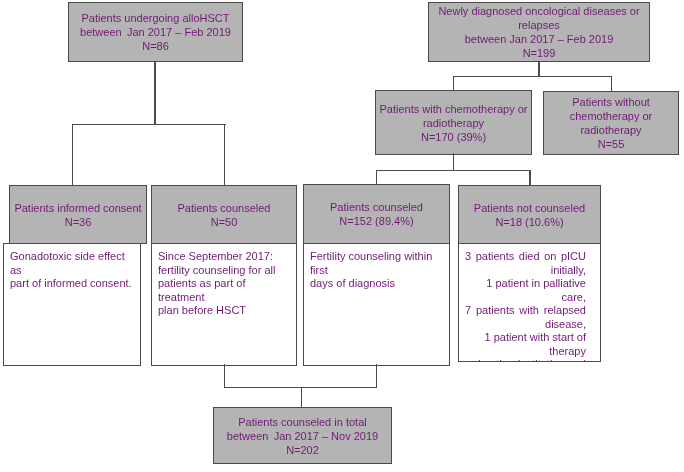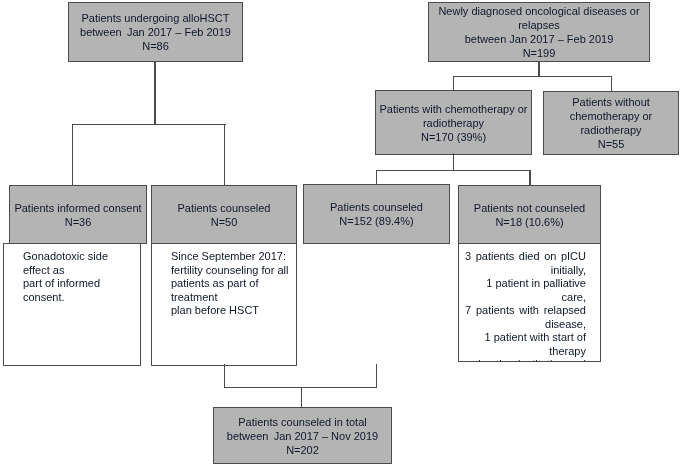--- a/index.html
+++ b/index.html
@@ -1,34 +1,34 @@
 <!DOCTYPE html>
 <html><head>
 <meta charset="utf-8">
 <style>
   html,body{margin:0;padding:0;background:#ffffff;}
   .canvas{
     position:relative;width:684px;height:472px;background:#ffffff;
-    font-family:"Liberation Sans","DejaVu Sans",sans-serif;color:#0f172a;
+    font-family:"Liberation Sans","DejaVu Sans",sans-serif;color:#701a75;
     overflow:hidden;
   }
   .node{
     position:absolute;box-sizing:border-box;
     background:#b4b4b4;border:1.5px solid #4b4b4b;
     display:flex;align-items:center;justify-content:center;
     font-size:11px;line-height:14px;text-align:center;
   }
   .node .ntext{white-space:pre-line;width:100%;padding:0 2px;}
   .note{
     position:absolute;box-sizing:border-box;
     background:#ffffff;border:1.5px solid #4b4b4b;
     font-size:11px;line-height:13.5px;text-align:left;
     padding:6px 3px 4px 6px;overflow:hidden;
   }
-  .note .ntext{white-space:pre-line;margin-left:13px;}
+  .note .ntext{white-space:pre-line;}
   .nline{text-align:right;}
   .nline.jl{text-align:justify;text-align-last:justify;}
   .cline{position:absolute;background:#4b4b4b;}
 </style>
 </head>
 <body>
 
 <div class="canvas">
 
   <div class="node" style="left:68px;top:2px;width:175px;height:60px">
@@ -81,20 +81,24 @@
 part of informed consent.</div>
   </div>
 
   <div class="note" style="left:151px;top:243px;width:146px;height:123px">
     <div class="ntext">Since September 2017:
 fertility counseling for all
 patients as part of treatment
 plan before HSCT</div>
   </div>
 
+  <div class="note" style="left:303px;top:243px;width:147px;height:123px">
+    <div class="ntext">Fertility counseling within first
+days of diagnosis</div>
+  </div>
 
   <div class="note" style="left:458px;top:243px;width:143px;height:119px;padding-right:14px">
       <div class="nline jl">3 patients died on pICU</div>
       <div class="nline">initially,</div>
       <div class="nline">1 patient in palliative care,</div>
       <div class="nline jl">7 patients with relapsed</div>
       <div class="nline">disease,</div>
       <div class="nline">1 patient with start of therapy</div>
       <div class="nline">in other institution and</div>
       <div class="nline">6 patients with other reasons.</div>

